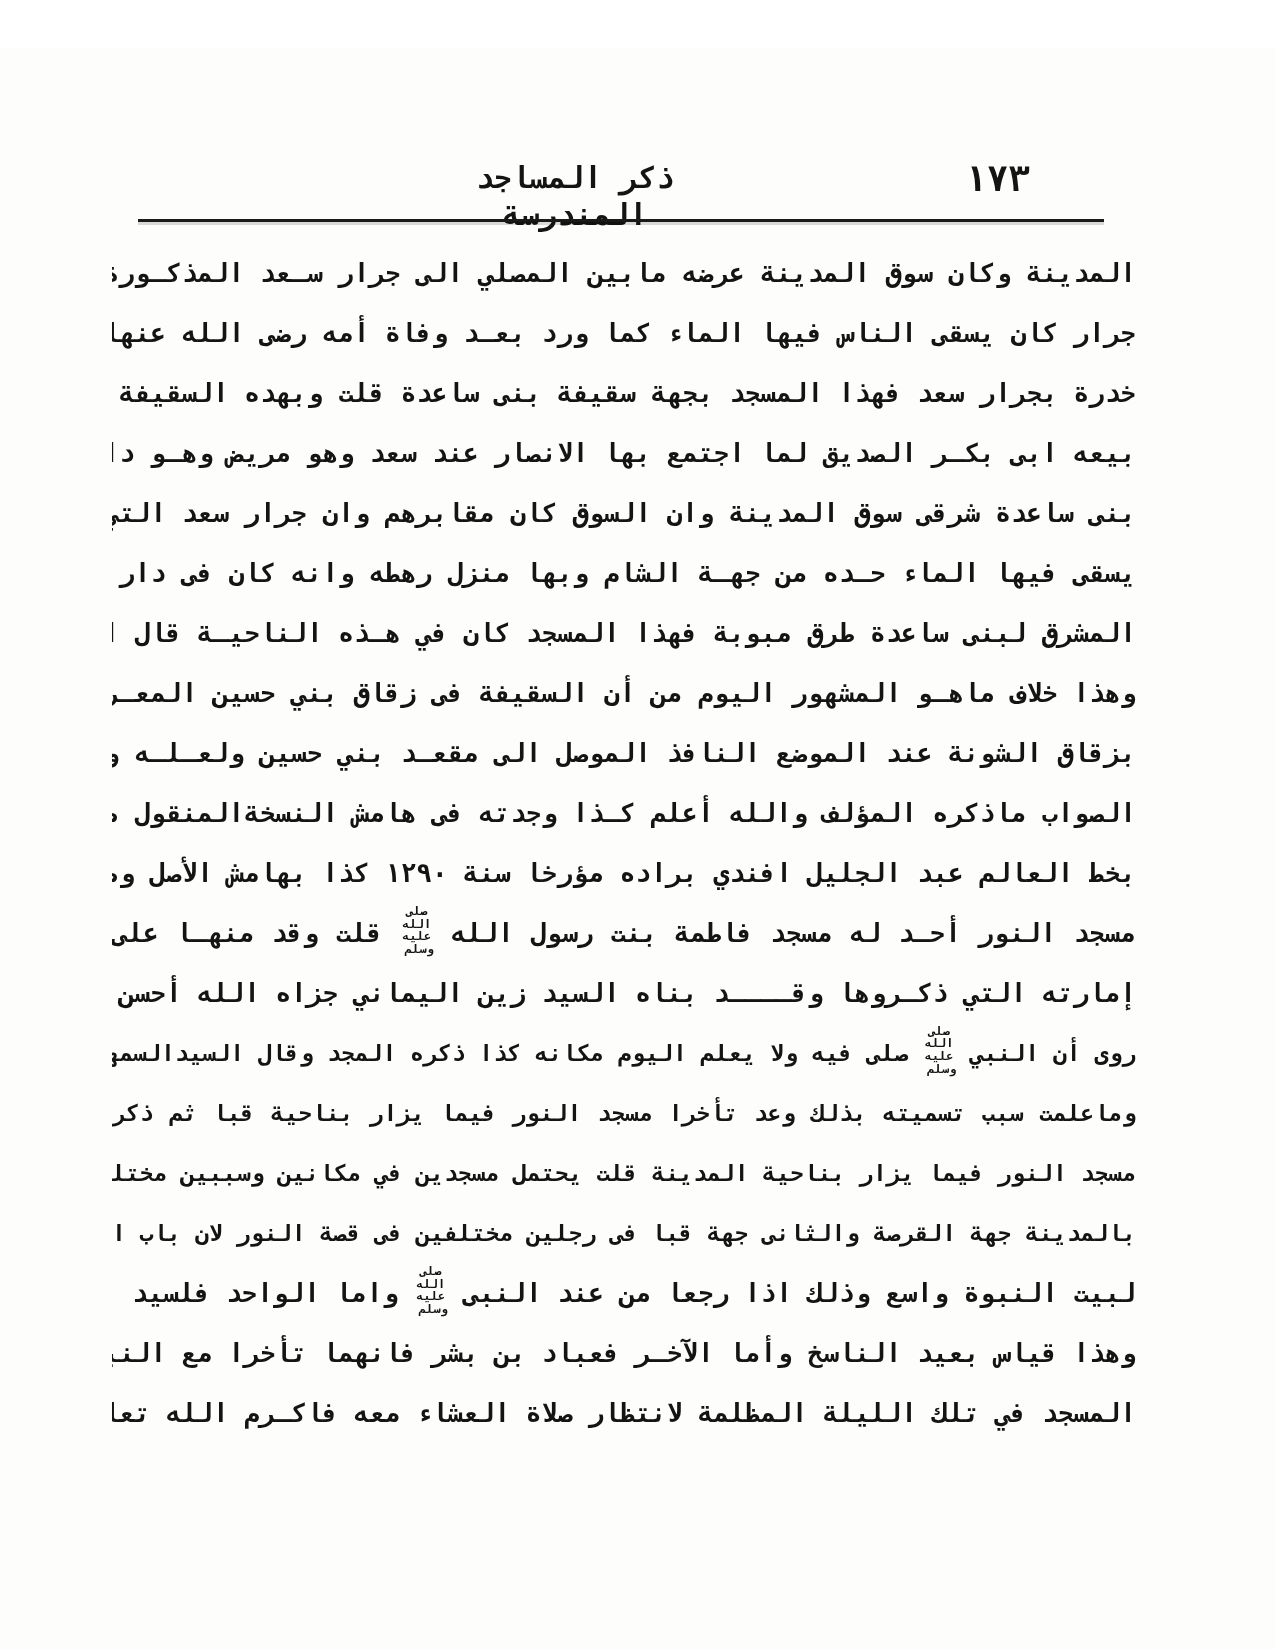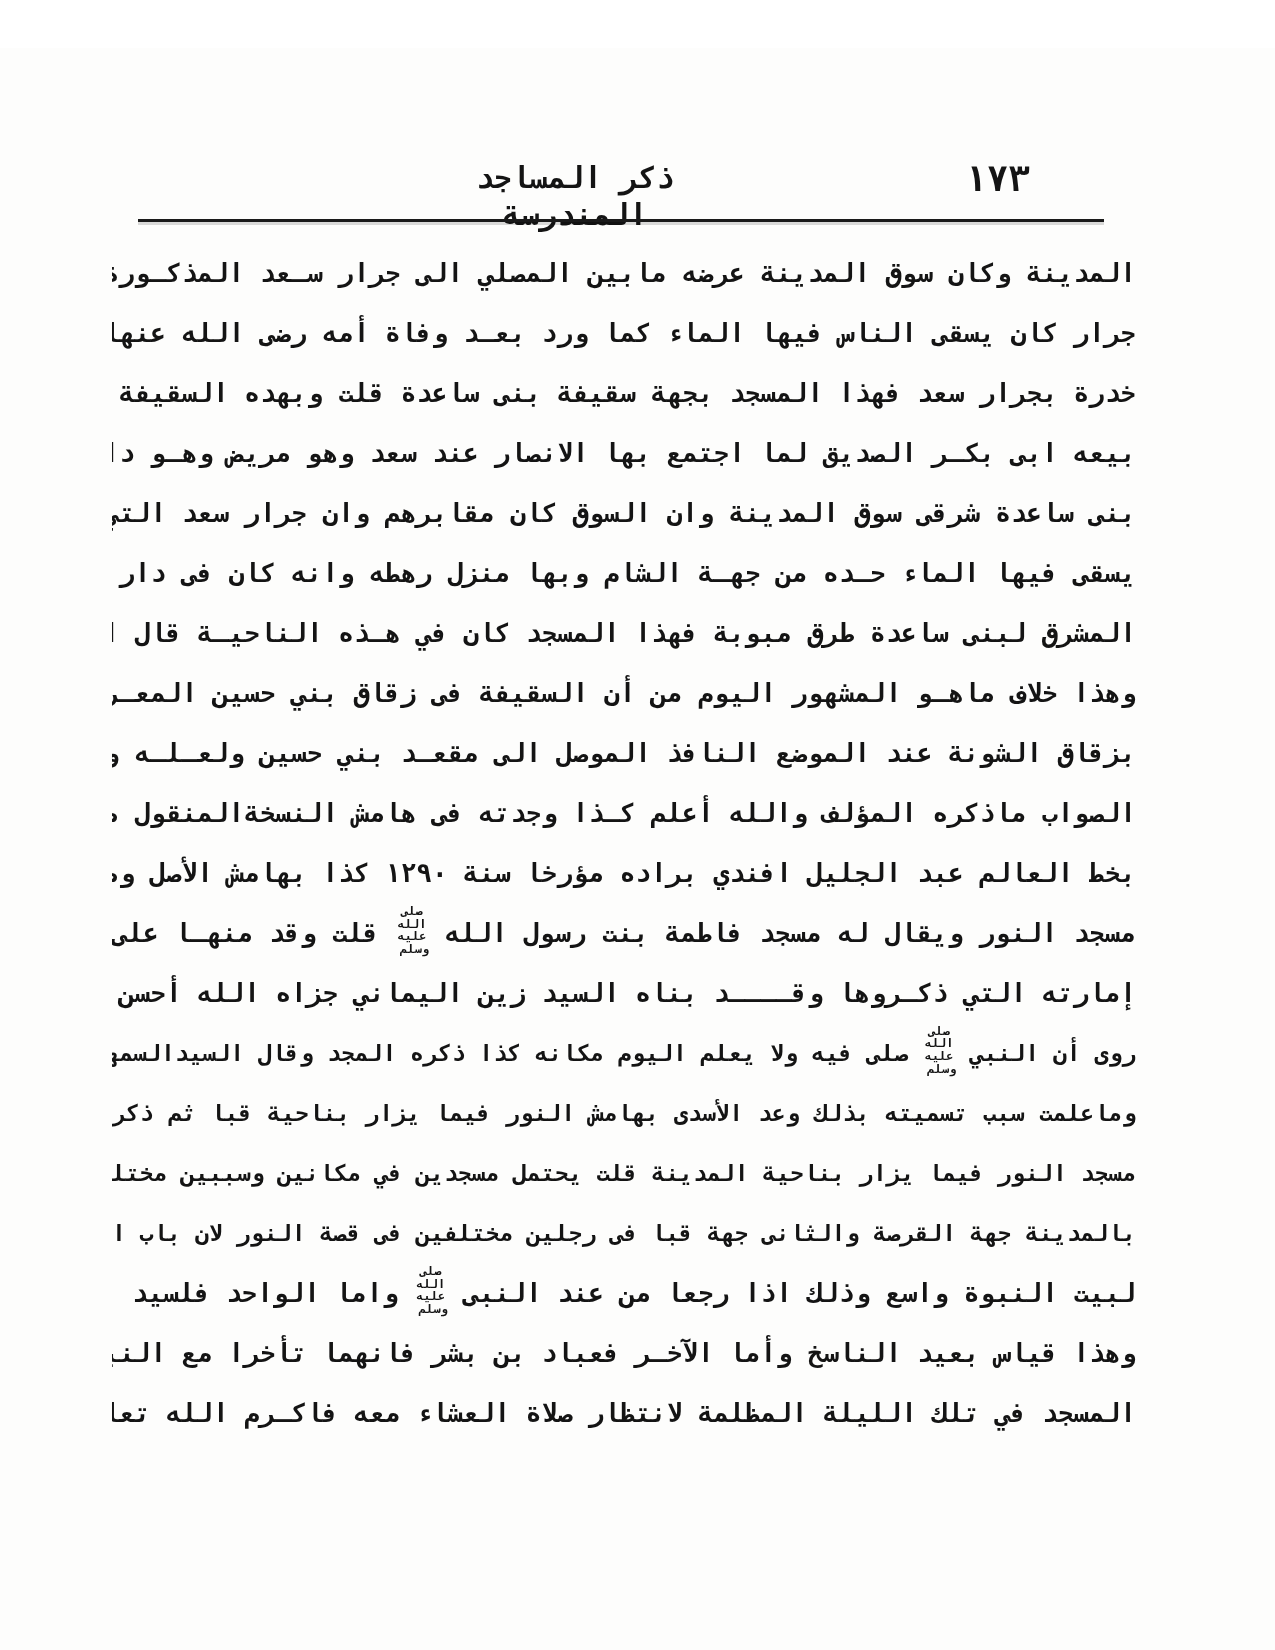--- a/index.html
+++ b/index.html
@@ -105,31 +105,31 @@
     <div class="line">خدرة بجرار سعد فهذا المسجد بجهة سقيفة بنى ساعدة قلت وبهده السقيفة كانت</div>
     <div class="line">بيعه ابى بكـر الصديق لما اجتمع بها الانصار عند سعد وهو مريض وهـو دال</div>
     <div class="line">بنى ساعدة شرقى سوق المدينة وان السوق كان مقابرهم وان جرار سعد التي كان</div>
     <div class="line">يسقى فيها الماء حـده من جهـة الشام وبها منزل رهطه وانه كان فى دار السوق من</div>
     <div class="line">المشرق لبنى ساعدة طرق مبوبة فهذا المسجد كان في هـذه الناحيـة قال المؤلف</div>
     <div class="line">وهذا خلاف ماهـو المشهور اليوم من أن السقيفة فى زقاق بني حسين المعـروف</div>
     <div class="line">بزقاق الشونة عند الموضع النافذ الموصل الى مقعـد بني حسين ولعـلـه وهم وان</div>
     <div class="line">الصواب ماذكره المؤلف والله أعلم كـذا وجدته فى هامش النسخةالمنقول منهـا</div>
     <div class="line">بخط العالم عبد الجليل افندي براده مؤرخا سنة ١٢٩٠ كذا بهامش الأصل ومنها</div>
     <div class="line">
-      <span>مسجد النور ويقال له مسجد فاطمة بنت رسول الله</span>
+      <span>مسجد النور أحـد له مسجد فاطمة بنت رسول الله</span>
       <span class="honorific">صلى الله عليه وسلم</span>
       <span>قلت وقد منهـا على</span>
     </div>
     <div class="line">إمارته التي ذكـروها وقــــد بناه السيد زين اليماني جزاه الله أحسن الجـزاء</div>
     <div class="line dense">
       <span>روى أن النبي</span>
       <span class="honorific">صلى الله عليه وسلم</span>
       <span>صلى فيه ولا يعلم اليوم مكانه كذا ذكره المجد وقال السيدالسمهودي</span>
     </div>
-    <div class="line dense">وماعلمت سبب تسميته بذلك وعد الأسدى بهامش النور فيما يزار بناحية قبا ثم ذكر</div>
+    <div class="line dense">وماعلمت سبب تسميته بذلك وعد تأخرا مسجد النور فيما يزار بناحية قبا ثم ذكر</div>
     <div class="line dense">مسجد النور فيما يزار بناحية المدينة قلت يحتمل مسجدين في مكانين وسببين مختلفين واحد</div>
     <div class="line dense">بالمدينة جهة القرصة والثانى جهة قبا فى رجلين مختلفين فى قصة النور لان باب المعجزة</div>
     <div class="line">
       <span>لبيت النبوة واسع وذلك اذا رجعا من عند النبى</span>
       <span class="honorific">صلى الله عليه وسلم</span>
       <span>واما الواحد فلسيد بن حضير</span>
     </div>
     <div class="line">
       <span>وهذا قياس بعيد الناسخ وأما الآخـر فعباد بن بشر فانهما تأخرا مع النبى</span>
       <span class="honorific">صلى الله عليه وسلم</span>

